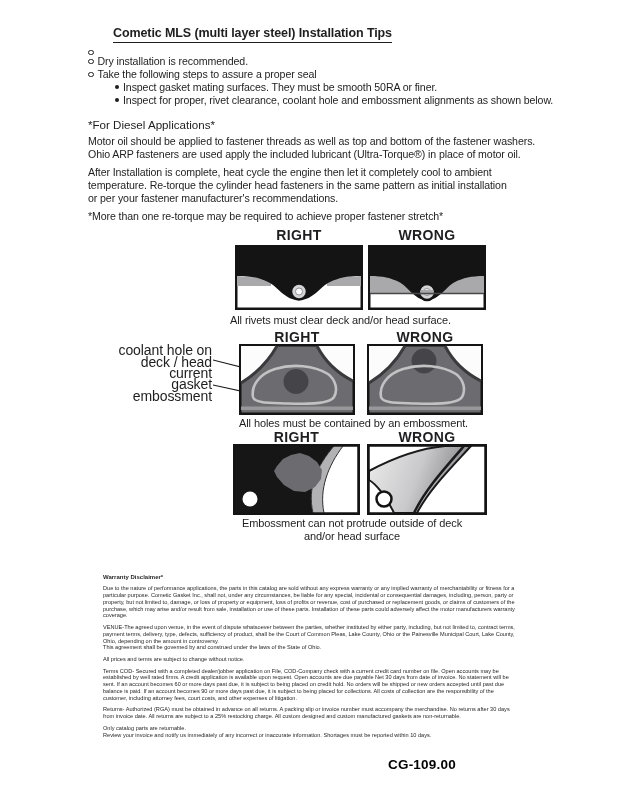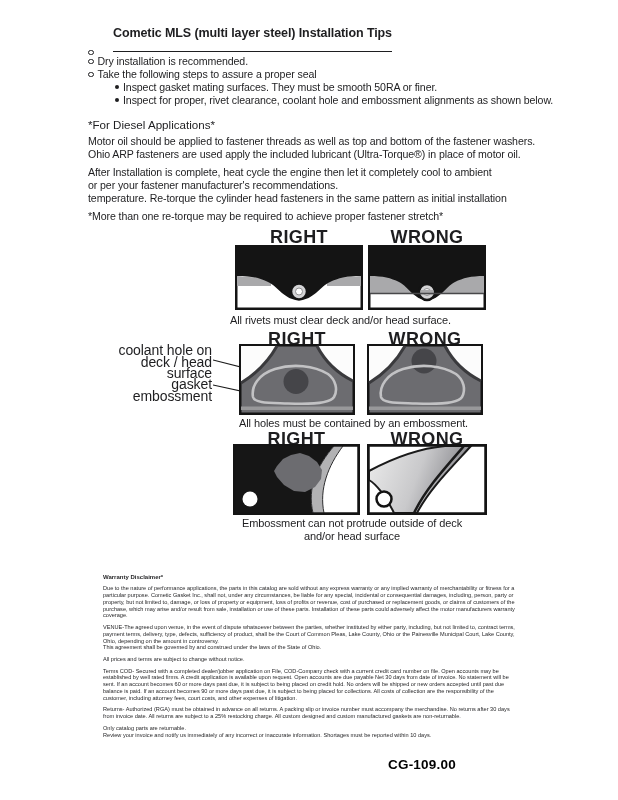--- a/index.html
+++ b/index.html
@@ -1,34 +1,34 @@
 <!DOCTYPE html>
 <html><head>
 <meta charset="utf-8">
 <style>
   html,body{margin:0;padding:0;background:#fff;}
   .page{position:relative;width:618px;height:800px;background:#ffffff;overflow:hidden;
         font-family:"Liberation Sans","DejaVu Sans",sans-serif;color:#1e1e20;}
   .abs{position:absolute;}
 
   .doc-title{left:113px;top:26px;font-size:12.5px;font-weight:700;letter-spacing:-0.1px;
-             border-bottom:1.8px solid #1e1e20;padding-bottom:11px;white-space:nowrap;}
+             border-bottom:1.8px solid #1e1e20;padding-bottom:2px;white-space:nowrap;}
 
   .tips{left:88px;top:46px;}
   .brow{display:flex;align-items:flex-start;font-size:10.6px;line-height:13px;white-space:nowrap;letter-spacing:-0.1px;}
   .dot1{flex:0 0 auto;width:3.5px;height:3.5px;border:1px solid #1e1e20;border-radius:50%;margin:3.6px 4px 0 0;}
   .sub{margin-left:27px;}
   .dot2{flex:0 0 auto;width:4px;height:4px;background:#1e1e20;border-radius:50%;margin:4px 4px 0 0;}
 
   .diesel-h{left:88px;top:118px;font-size:11.6px;font-weight:400;white-space:nowrap;}
   .diesel{left:88px;top:135px;}
   .dline{white-space:nowrap;font-size:10.6px;line-height:13px;letter-spacing:-0.1px;}
   .pgap{height:5px;}
 
-  .dg-label{font-size:18px;font-weight:700;letter-spacing:0.4px;text-align:center;}
+  .dg-label{font-size:14px;font-weight:700;letter-spacing:0.4px;text-align:center;}
   .dg-caption{font-size:11px;letter-spacing:-0.1px;line-height:12.5px;}
 
   .callout{font-size:14px;line-height:11.5px;text-align:right;letter-spacing:-0.1px;}
 
   .fineprint{left:103px;top:574px;width:413px;font-size:5.6px;line-height:6.8px;color:#28282a;}
   .fineprint .fp-h{font-size:6px;font-weight:700;margin-bottom:4.5px;}
   .fineprint .fp{margin-bottom:4.8px;}
   .fineprint .fp0{margin-bottom:0;}
 
   .pagenum{left:388px;top:757px;font-size:13.5px;color:#000000;letter-spacing:0.2px;white-space:nowrap;font-weight:bold;}
@@ -61,22 +61,22 @@
       <span>Inspect for proper, rivet clearance, coolant hole and embossment alignments as shown below.</span>
     </div>
   </div>
 
   <div class="abs diesel-h">*For Diesel Applications*</div>
   <div class="abs diesel">
     <div class="dline">Motor oil should be applied to fastener threads as well as top and bottom of the fastener washers.</div>
     <div class="dline">Ohio ARP fasteners are used apply the included lubricant (Ultra-Torque®) in place of motor oil.</div>
     <div class="pgap"></div>
     <div class="dline">After Installation is complete, heat cycle the engine then let it completely cool to ambient</div>
+    <div class="dline">temperature. Re-torque the cylinder head fasteners in the same pattern as initial installation</div>
     <div class="dline">or per your fastener manufacturer's recommendations.</div>
-    <div class="dline">temperature. Re-torque the cylinder head fasteners in the same pattern as initial installation</div>
     <div class="pgap"></div>
     <div class="dline">*More than one re-torque may be required to achieve proper fastener stretch*</div>
   </div>
 
   <div class="abs dg-label" style="left:235px;top:227px;width:128px;">RIGHT</div>
   <div class="abs dg-label" style="left:368px;top:227px;width:118px;">WRONG</div>
 
   <svg class="abs" style="left:235px;top:245px;" width="128" height="65" viewBox="0 0 128 65">
     <rect x="1.25" y="1.25" width="125.5" height="62.5" fill="#ffffff" stroke="#141414" stroke-width="2.5"></rect>
     <polygon points="2,31 36,33.5 36,41 2,41" fill="#a9a9ab"></polygon>
@@ -96,21 +96,21 @@
     <line x1="2" y1="48.5" x2="116" y2="48.5" stroke="#48484a" stroke-width="1.3"></line>
   </svg>
 
   <div class="abs dg-caption" style="left:230px;top:314px;">All rivets must clear deck and/or head surface.</div>
 
   <div class="abs dg-label" style="left:239px;top:329px;width:116px;">RIGHT</div>
   <div class="abs dg-label" style="left:367px;top:329px;width:116px;">WRONG</div>
 
   <div class="abs callout" style="left:116px;top:345px;width:96px;">
     <div>coolant hole on</div>
-    <div>deck / head surface</div>
+    <div>deck / head current</div>
   </div>
   <div class="abs callout" style="left:110px;top:379px;width:102px;">gasket embossment</div>
 
   <svg class="abs" style="left:213px;top:352px;" width="88" height="48" viewBox="0 0 88 48">
     <line x1="0" y1="8" x2="83" y2="29" stroke="#1a1a1a" stroke-width="1.2"></line>
     <line x1="0" y1="33" x2="50" y2="44" stroke="#1a1a1a" stroke-width="1.2"></line>
   </svg>
 
   <svg class="abs" style="left:239px;top:344px;" width="116" height="71" viewBox="0 0 116 71">
     <rect x="1.25" y="1.25" width="113.5" height="68.5" fill="#6c6c70" stroke="#141414" stroke-width="2.5"></rect>

